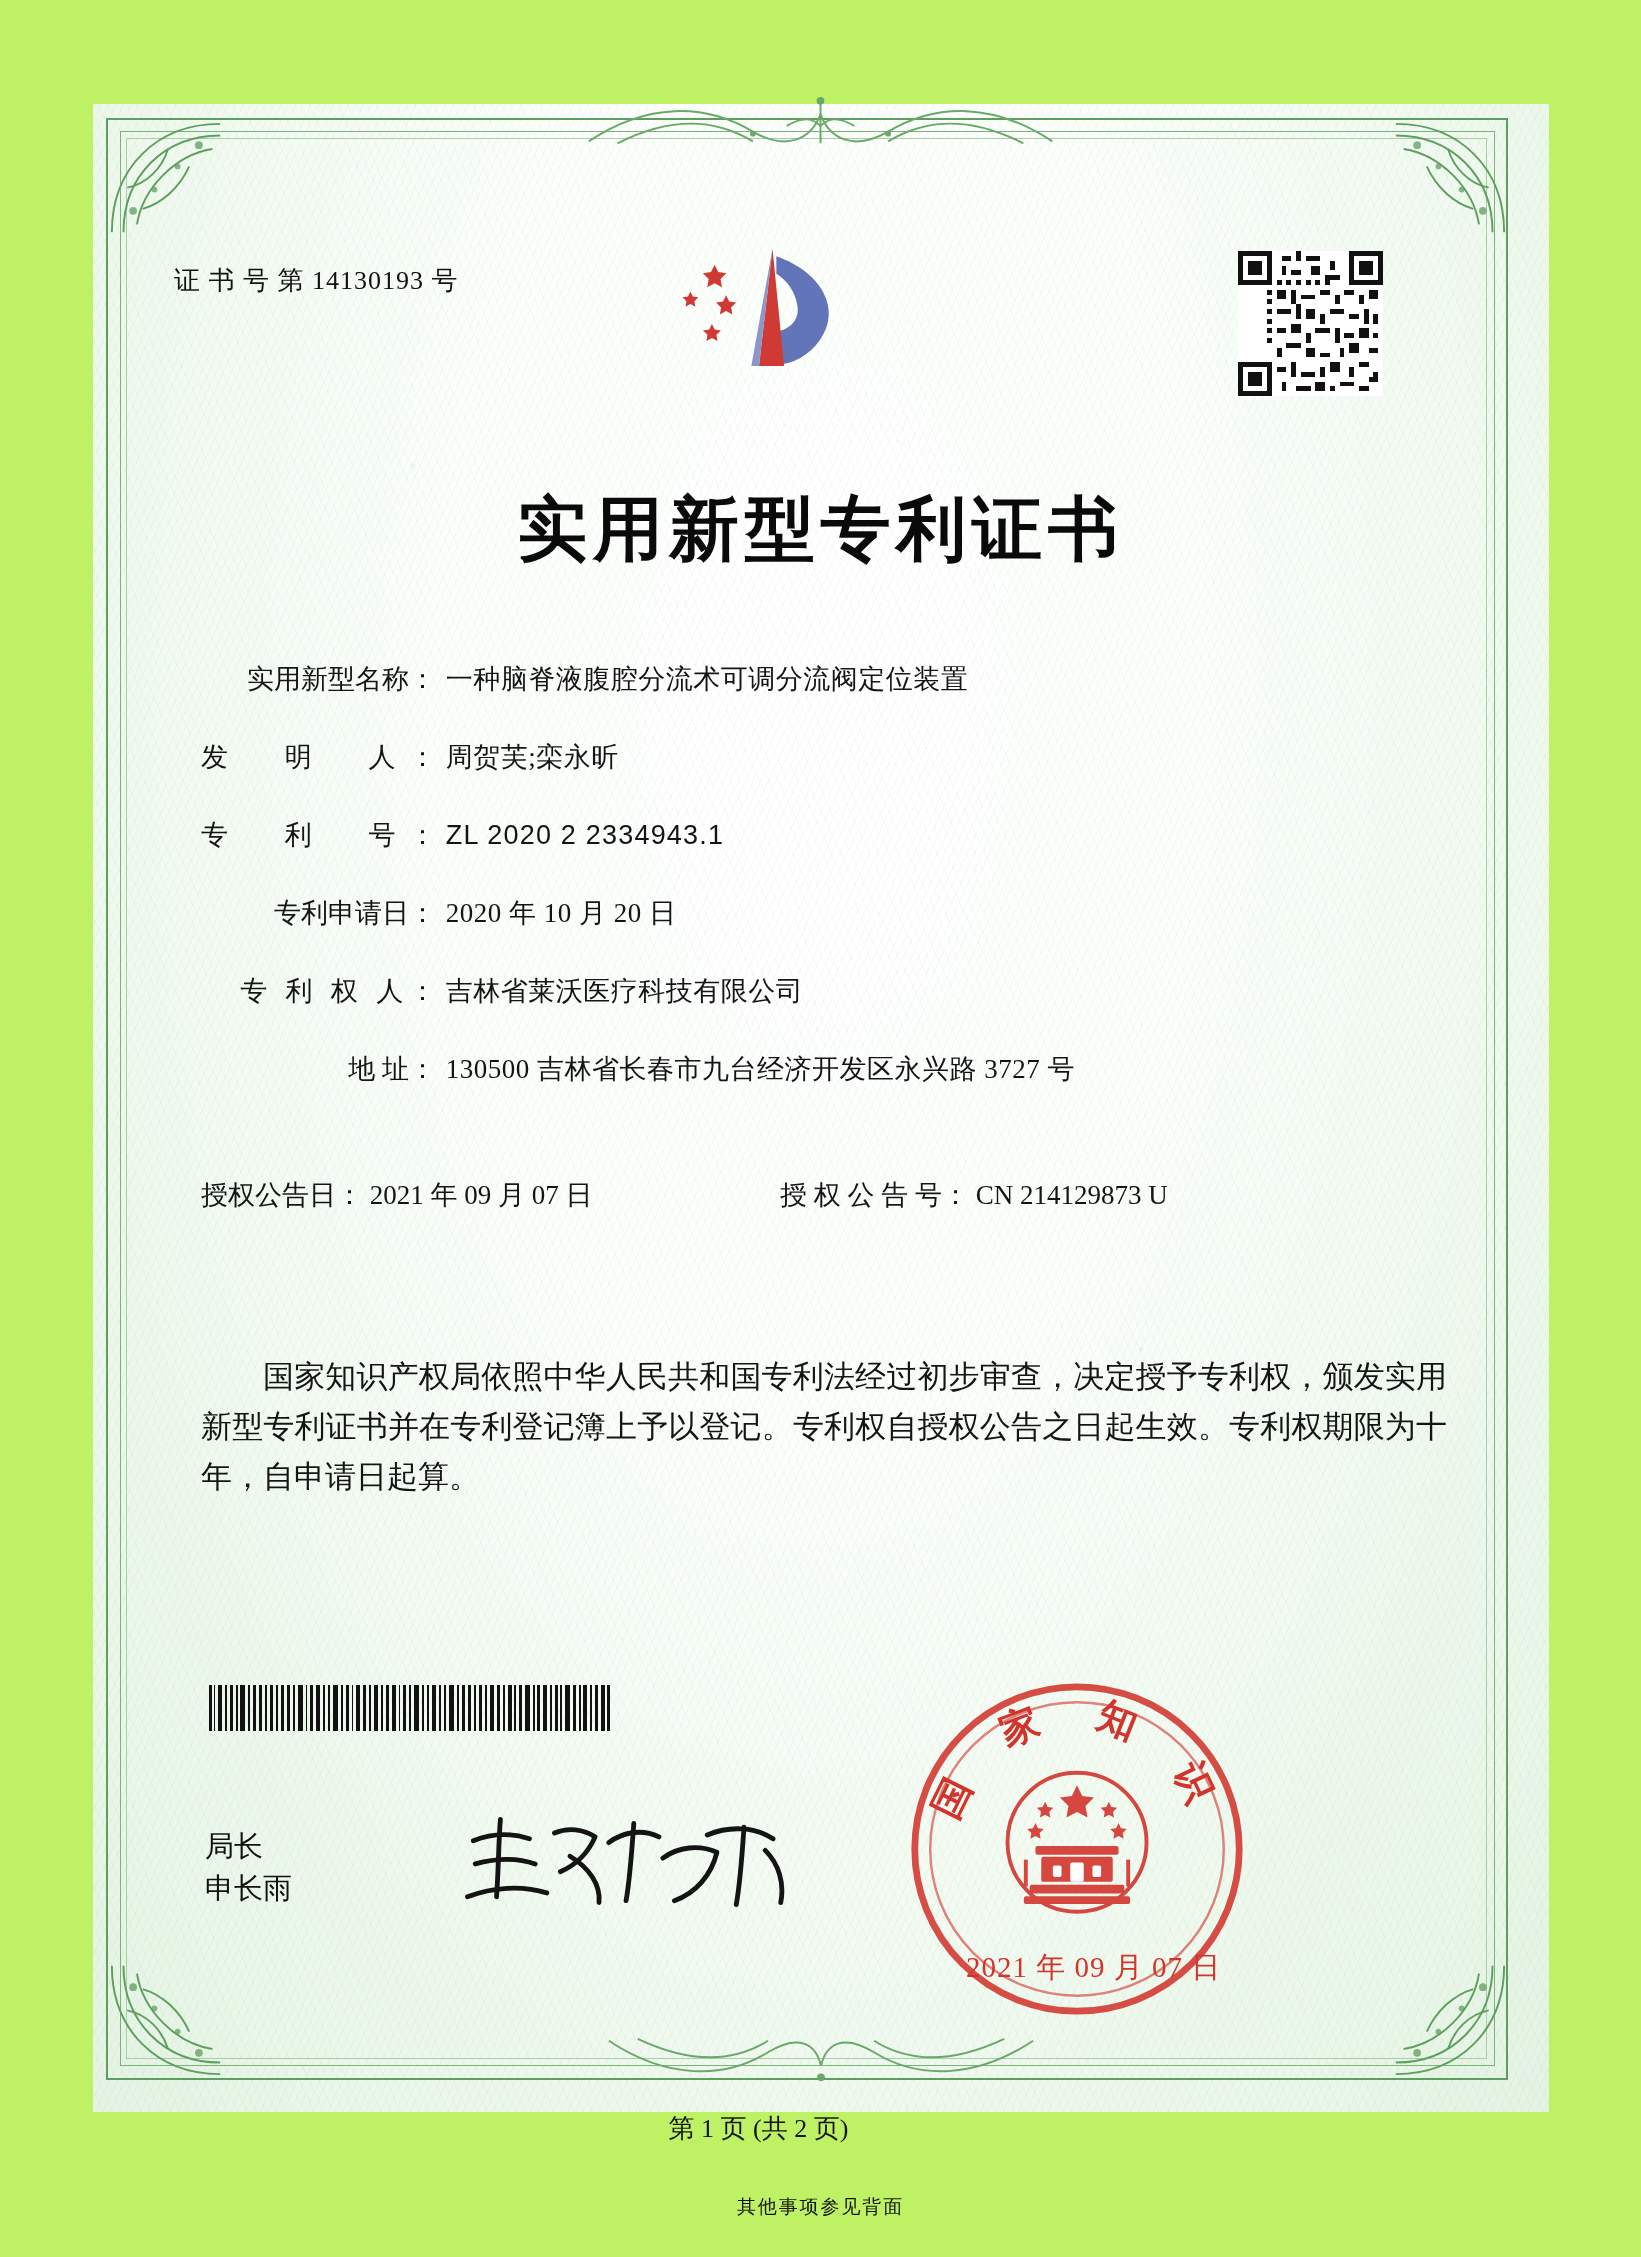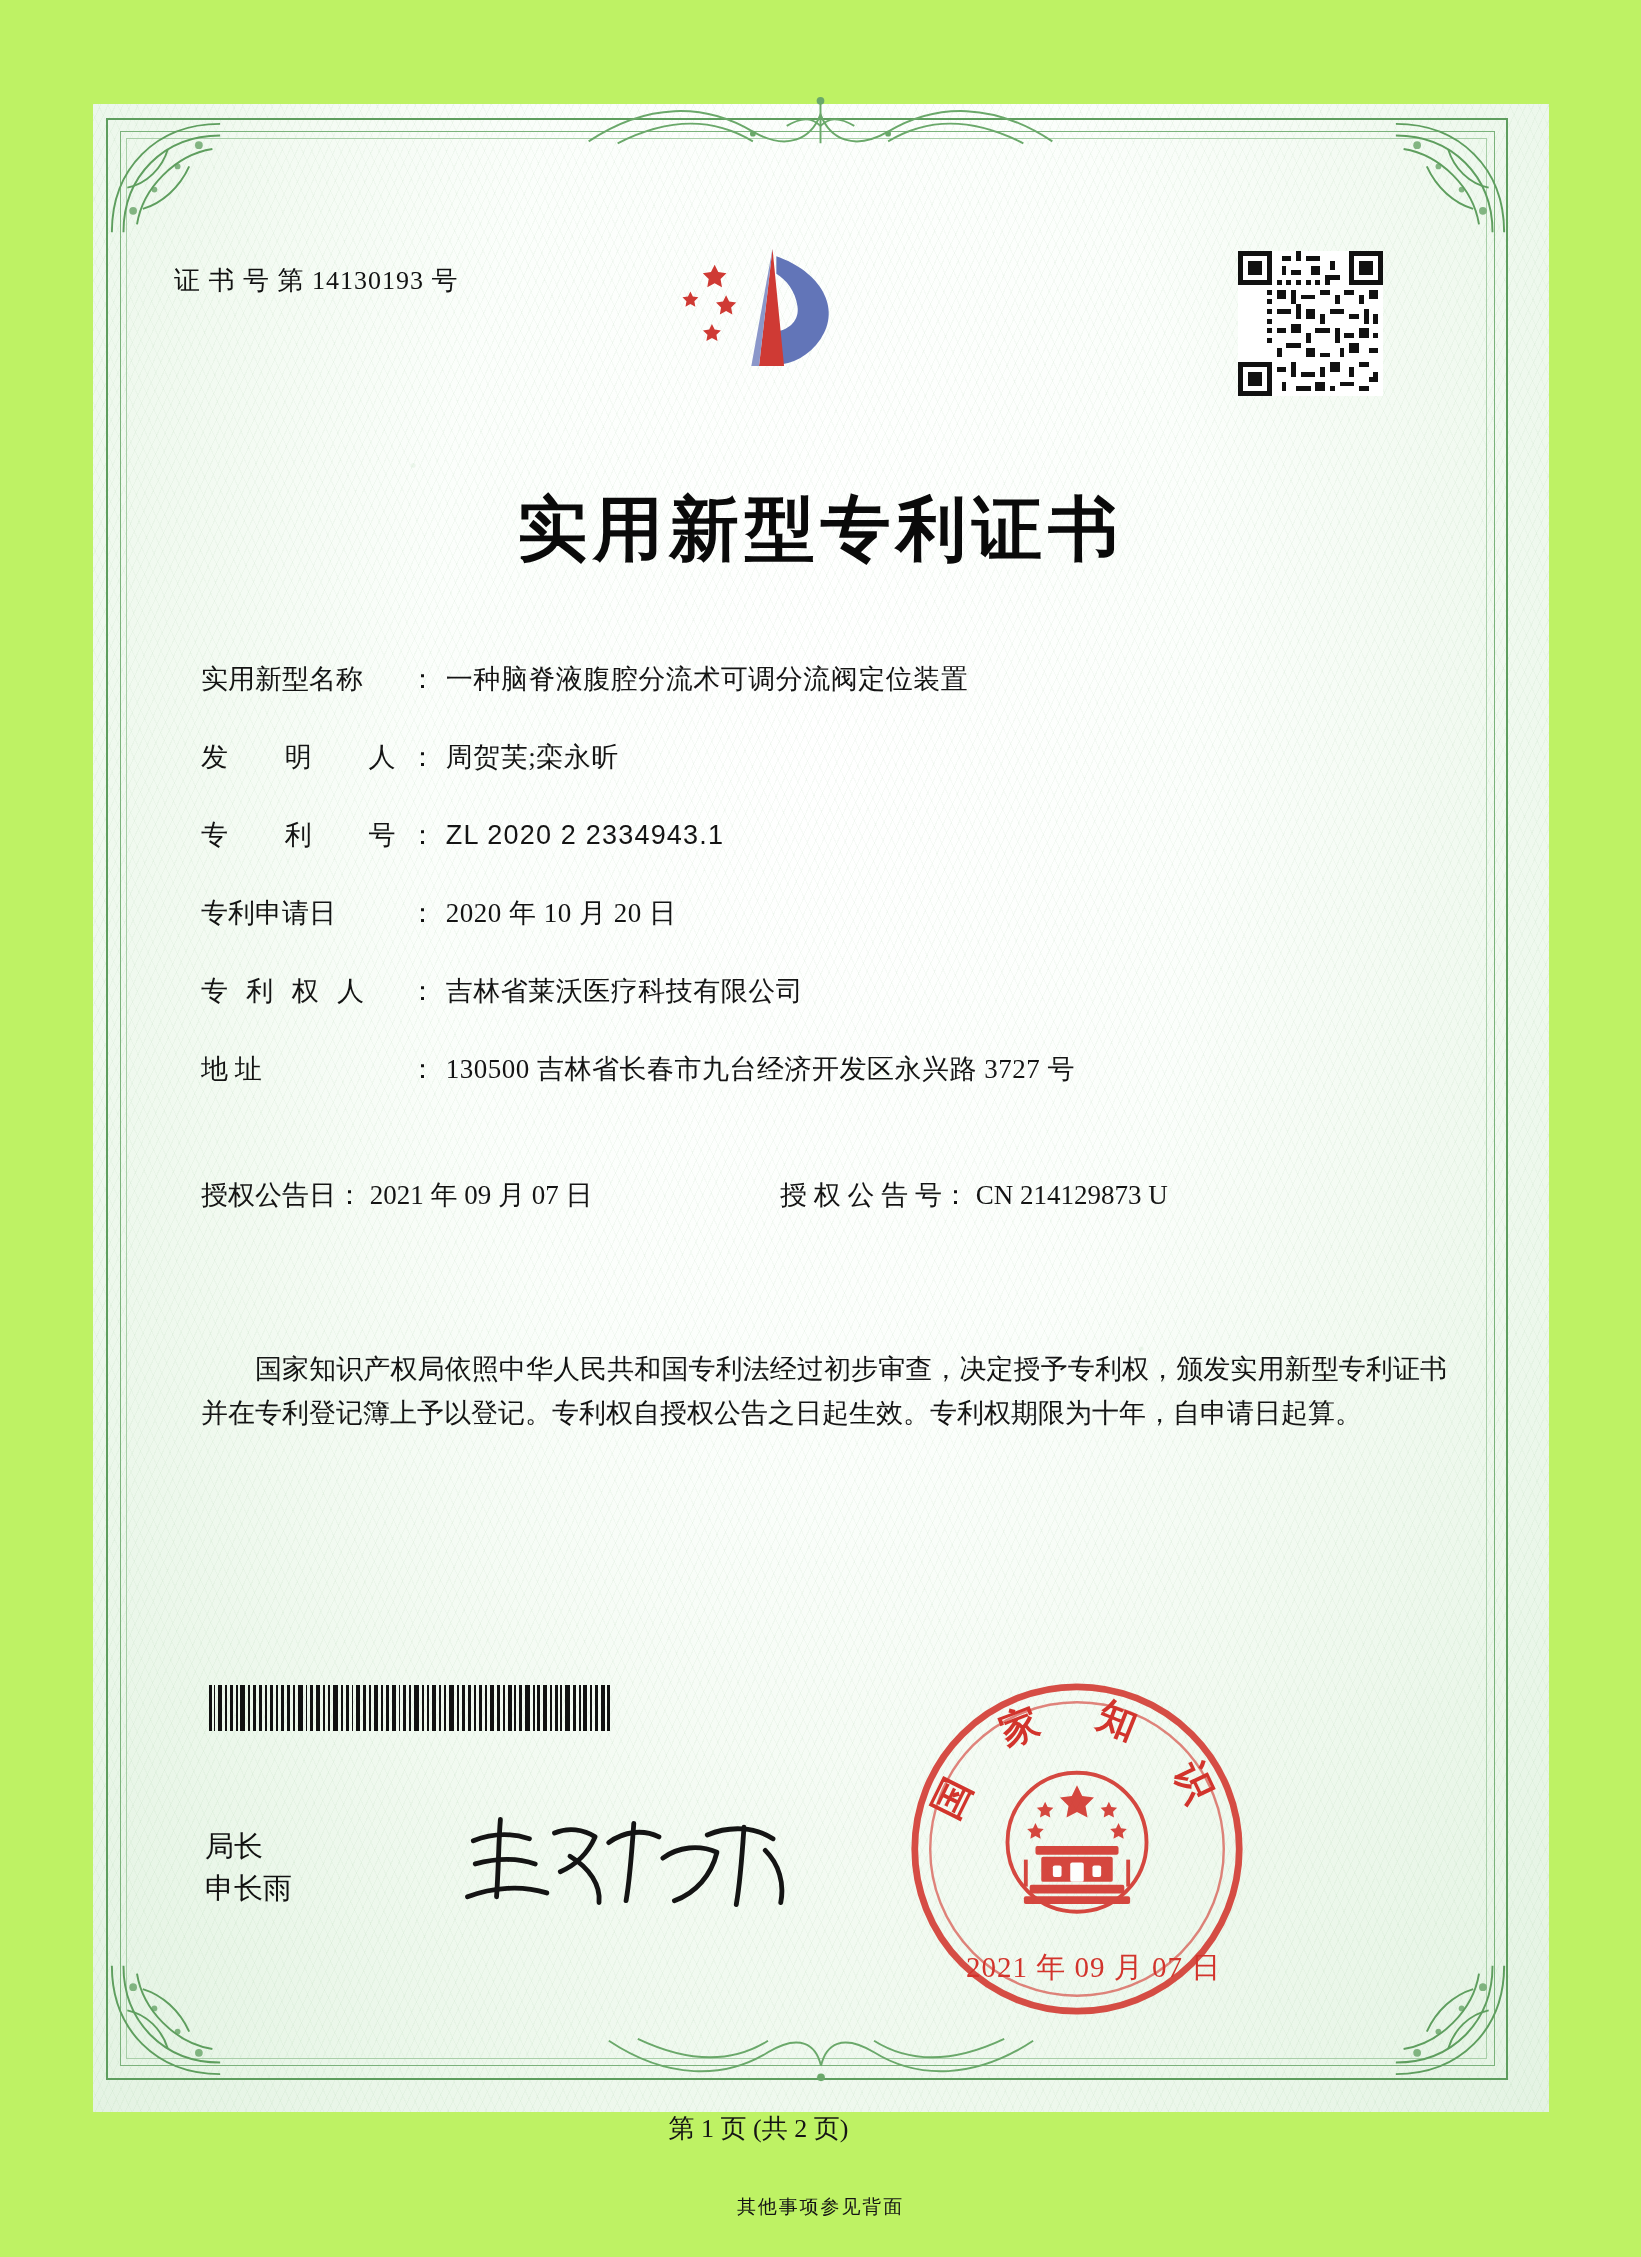--- a/index.html
+++ b/index.html
@@ -154,20 +154,21 @@
   .field-row {
     display: flex;
     align-items: baseline;
     margin-bottom: 51px;
     white-space: nowrap;
   }
   .f-label {
     width: 208px;
     flex: 0 0 208px;
     letter-spacing: 0px;
+    text-align: right;
   }
   .f-label.sp3 { letter-spacing: 25px; }
   .f-label.sp5 { letter-spacing: 5.8px; }
   .f-colon { margin-right: 9.7px; }
   .f-value {
     letter-spacing: 0.5px;
   }
   .f-value.latin {
     font-family: Liberation Sans, sans-serif;
     letter-spacing: 1.2px;
@@ -181,21 +182,21 @@
   }
   .dual-a { width: 579px; flex: 0 0 579px; margin-top: 48px; }
   .dual-b { }
 
   
   .paras {
     position: absolute;
     left: 201px;
     top: 1321px;
     width: 1246px;
-    font-size: 27px;
+    font-size: 31px;
     line-height: 1.62;
     color: #141414;
     text-align: justify;
   }
   .para { text-indent: 2em; margin-bottom: 13.5px; }
 
   
   .barcode {
     position: absolute;
     left: 207px;

